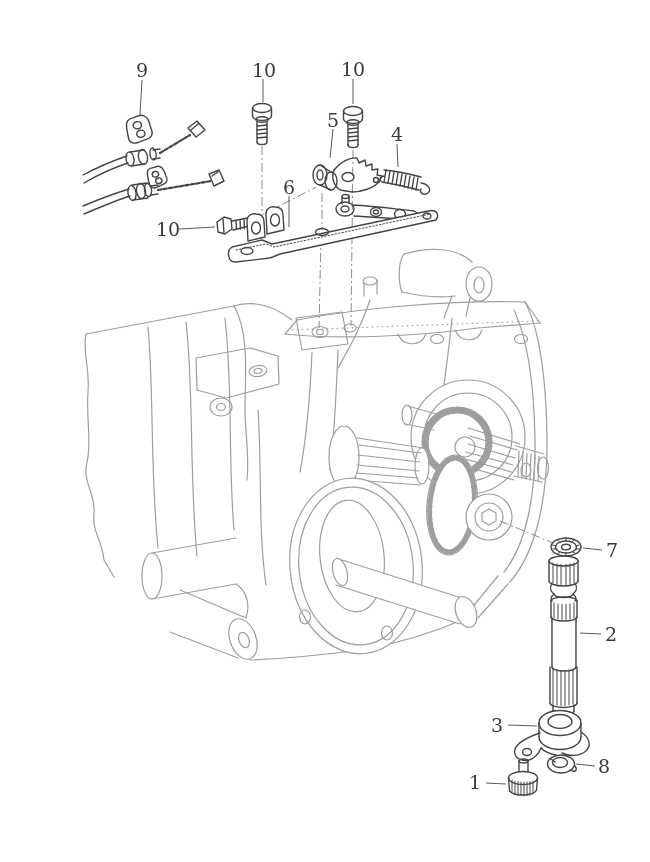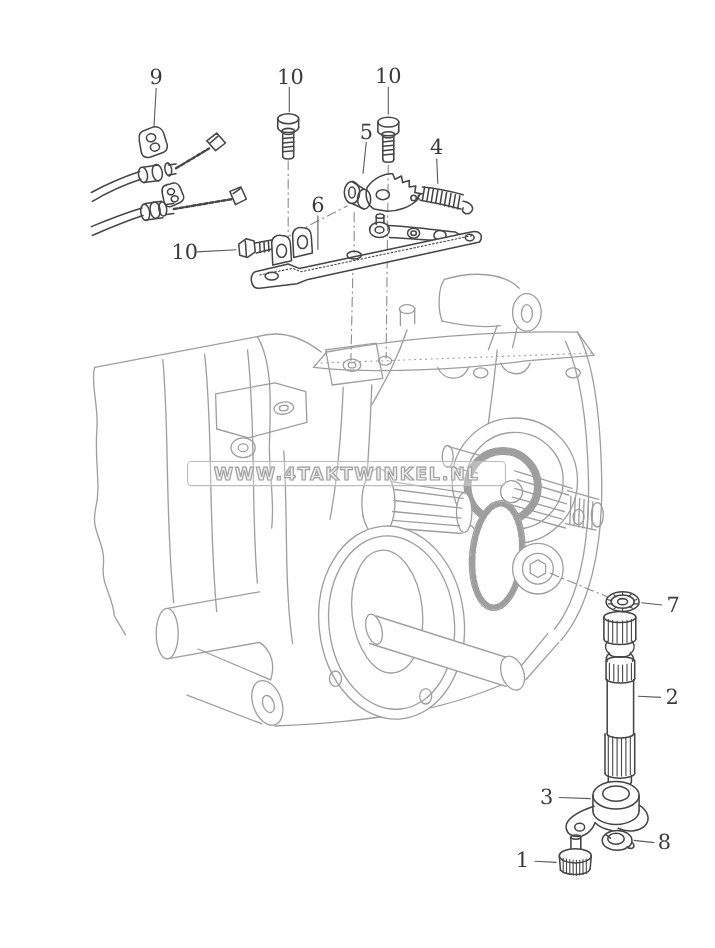--- a/index.html
+++ b/index.html
@@ -294,15 +294,14 @@
 <div class="callout" style="left:333px;top:120px">5</div>
 <div class="callout" style="left:397px;top:134px">4</div>
 <div class="callout" style="left:289px;top:187px">6</div>
 <div class="callout" style="left:168px;top:229px">10</div>
 <div class="callout" style="left:612px;top:550px">7</div>
 <div class="callout" style="left:611px;top:634px">2</div>
 <div class="callout" style="left:497px;top:725px">3</div>
 <div class="callout" style="left:604px;top:766px">8</div>
 <div class="callout" style="left:475px;top:782px">1</div>
 
-<div class="watermark">WWW.4TAKTWINKEL.NL</div>
 
 </div>
 
 </body></html>

